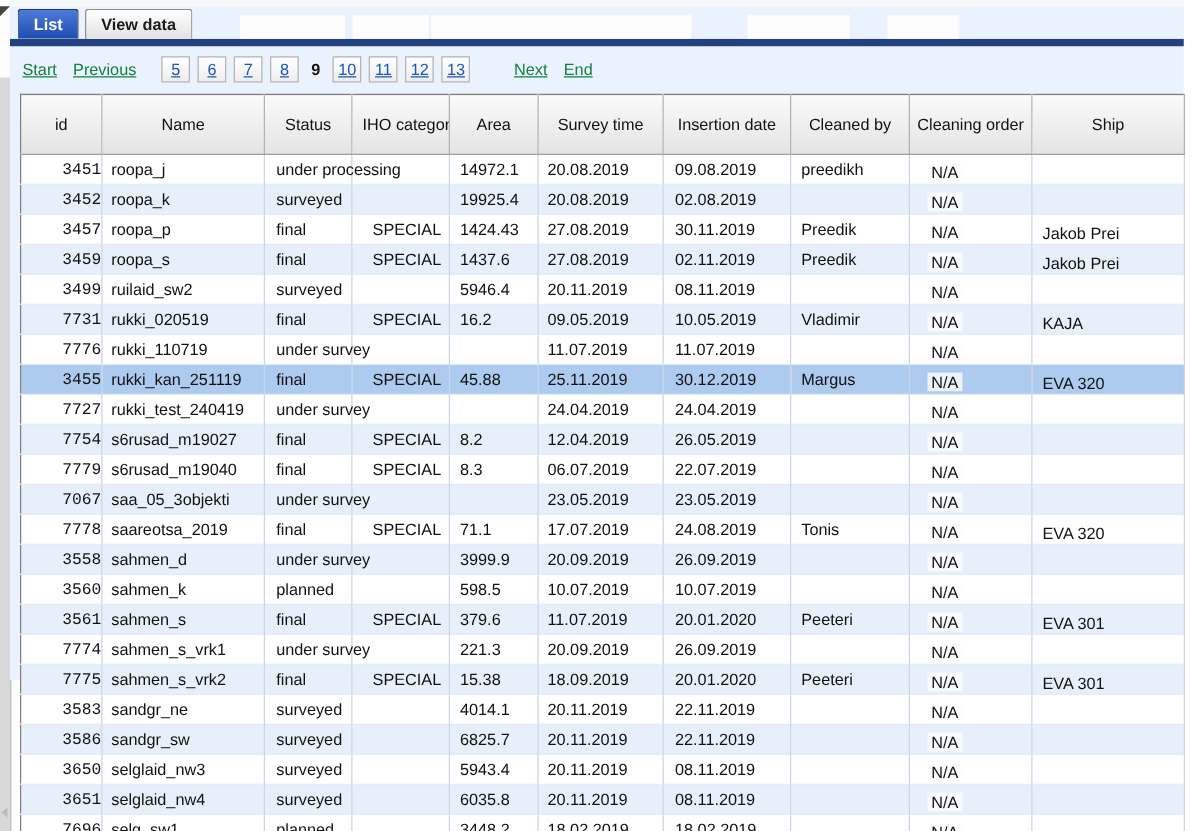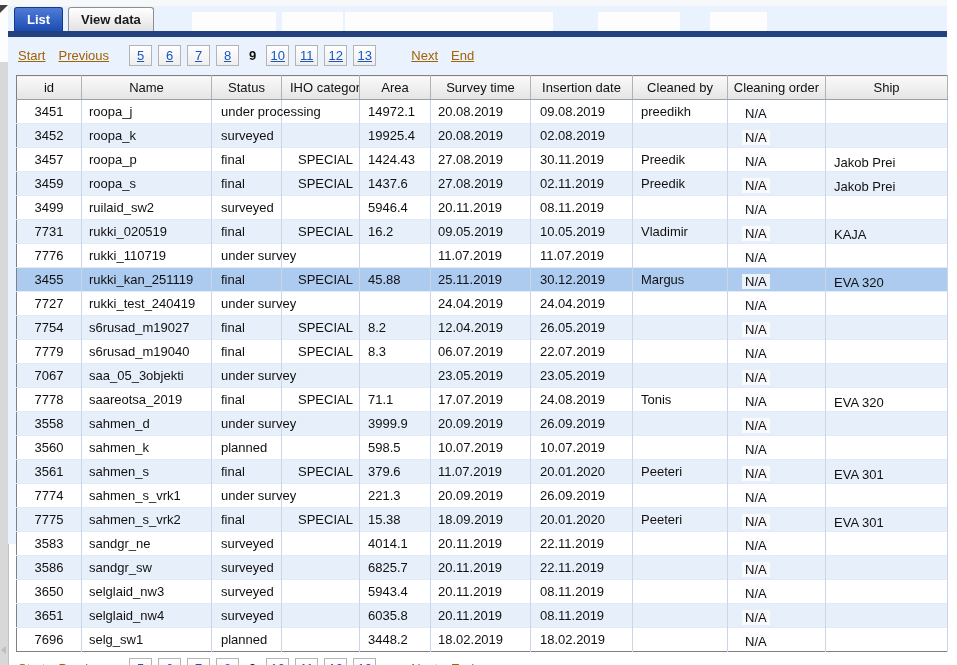--- a/index.html
+++ b/index.html
@@ -27,44 +27,44 @@
   .bf2{left:274px;width:61px;}
   .bf3{left:337px;width:208px;}
   .bf4{left:590px;width:82px;}
   .bf5{left:702px;width:57px;}
 
   .navybar{height:6px;background:#24417f;}
   .toolbar{height:36px;display:flex;align-items:center;padding-left:10px;}
 
   
   .pagination{display:flex;align-items:center;white-space:nowrap;}
-  .pg-link{color:#a16207;text-decoration:underline;margin-right:13px;cursor:pointer;}
+  .pg-link{color:#15803d;text-decoration:underline;margin-right:13px;cursor:pointer;}
   .pg-boxes{display:flex;align-items:center;margin:0 4px;}
   .pg-box{display:inline-flex;justify-content:center;align-items:center;width:21px;height:19px;
           border:1px solid #b4b4b4;background:linear-gradient(#ffffff,#eeeeee);margin:0 3px;cursor:pointer;}
   .pg-box span{color:#1a55c0;text-decoration:underline;}
   .pg-current{display:inline-flex;justify-content:center;align-items:center;margin:0 7px;color:#111;font-weight:bold;}
   .pg-tail{margin-left:28px;}
 
   
   .tablewrap{padding-left:8px;margin-top:2px;}
   table.grid{border-collapse:collapse;table-layout:fixed;width:931px;background:#fff;border:1px solid #808080;}
   .grid col.c-id{width:65px;} .grid col.c-name{width:130px;} .grid col.c-status{width:70px;}
   .grid col.c-iho{width:78px;} .grid col.c-area{width:71px;} .grid col.c-survey{width:100px;}
   .grid col.c-insert{width:102px;} .grid col.c-cleaned{width:95px;} .grid col.c-order{width:98px;}
   .grid col.c-ship{width:122px;}
   .grid th{height:23px;font-weight:normal;text-align:center;background:linear-gradient(#fafafa,#e4e4e4);
-           border-right:1px solid #b2b2b2;border-bottom:1px solid #98a0aa;overflow:hidden;white-space:nowrap;padding:0 2px;}
+           border-right:1px solid #b2b2b2;border-bottom:1px solid #98a0aa;overflow:hidden;white-space:nowrap;padding:12px 2px;}
   .grid th.h-iho{text-align:left;padding-left:8px;}
   .grid td{height:23px;vertical-align:middle;border-right:1px solid #c9d6e8;border-top:1px solid #e2ebf7;
            white-space:nowrap;padding:0;}
   .grid tr.r-even td{background:#ffffff;}
   .grid tr.r-alt td{background:#e7f0fa;}
   .grid tr.selected td{background:#adcaef;}
-  td.t-id{text-align:center;}
+  td.t-id{text-align:right;font-family:Liberation Mono, monospace;}
   td.t-name{padding-left:7px;}
   td.t-status{padding-left:9px;overflow:visible;}
   td.t-iho{padding-left:10px;text-align:center;}
   td.t-area{padding-left:8px;}
   td.t-survey{padding-left:7px;}
   td.t-insert{padding-left:9px;}
   td.t-cleaned{padding-left:8px;margin-left:46px;}
   td.t-order{padding-left:14px;}
   td.t-ship{padding-left:8px;}
   .na-chip{display:inline-block;transform:translateY(2px);background:rgba(252,253,255,0.8);padding:0 3px;}

